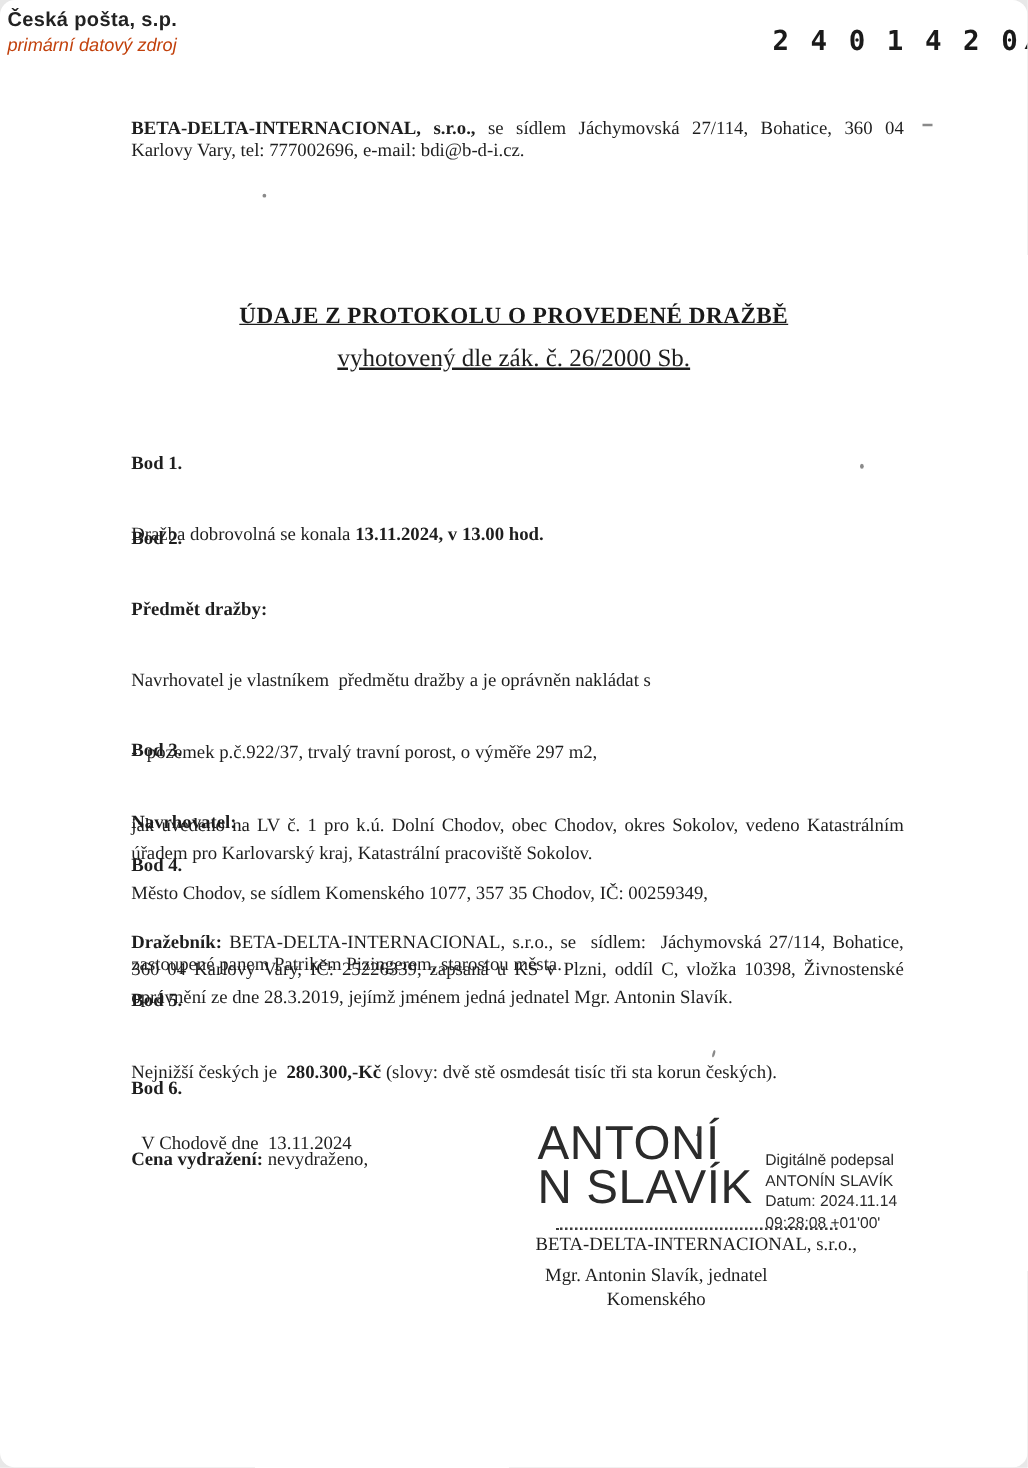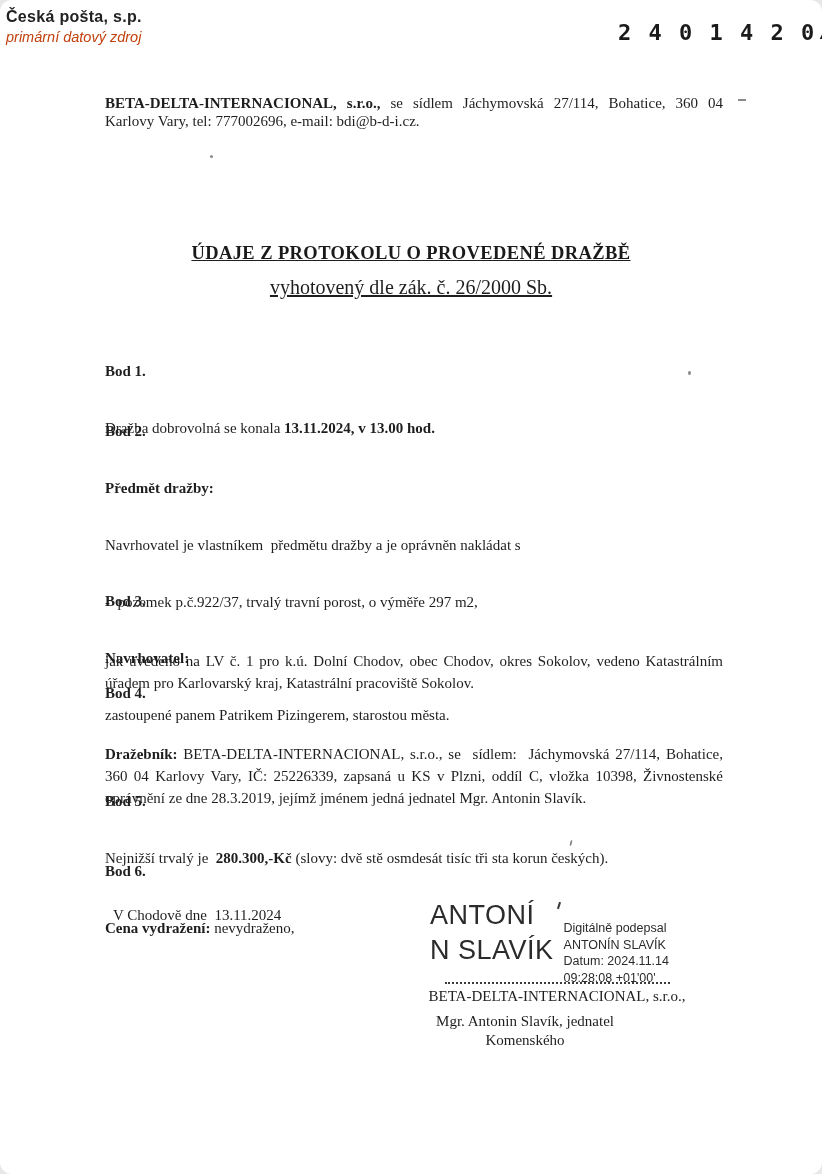--- a/index.html
+++ b/index.html
@@ -108,21 +108,21 @@
   }
   .digital-signature {
     position: absolute;
     left: 430px;
     top: 898px;
     display: flex;
     font-family: "Liberation Sans", sans-serif;
     color: #2b2b2b;
   }
   .sig-big {
-    font-size: 27px;
+    font-size: 38px;
     line-height: 35px;
     letter-spacing: 0.5px;
     white-space: nowrap;
   }
   .sig-tick {
     position: absolute;
     left: 128px;
     top: 4px;
     width: 2px;
     height: 7px;
@@ -193,31 +193,32 @@
     <p class="bod-heading">Bod 2.</p>
     <p class="bod-sub">Předmět dražby:</p>
     <p class="mb14">Navrhovatel je vlastníkem  předmětu dražby a je oprávněn nakládat s</p>
     <p class="mb14">-  pozemek p.č.922/37, trvalý travní porost, o výměře 297 m2,</p>
     <p class="lh22" style="text-align:justify">jak uvedeno na LV č. 1 pro k.ú. Dolní Chodov, obec Chodov, okres Sokolov, vedeno Katastrálním úřadem pro Karlovarský kraj, Katastrální pracoviště Sokolov.</p>
   </div>
 
   <div class="doc-text bod" style="top:554px">
     <p class="bod-heading">Bod 3.</p>
     <p class="bod-sub">Navrhovatel:</p>
+    <p>Město Chodov, se sídlem Komenského 1077, 357 35 Chodov, IČ: 00259349,</p>
     <p>zastoupené panem Patrikem Pizingerem, starostou města.</p>
   </div>
 
   <div class="doc-text bod" style="top:646px">
     <p class="bod-heading" style="margin-bottom:2px">Bod 4.</p>
     <p class="lh22" style="text-align:justify"><strong>Dražebník:</strong><span> BETA-DELTA-INTERNACIONAL, s.r.o., se  sídlem:  Jáchymovská 27/114, Bohatice, 360 04 Karlovy Vary, IČ: 25226339, zapsaná u KS v Plzni, oddíl C, vložka 10398, Živnostenské oprávnění ze dne 28.3.2019, jejímž jménem jedná jednatel Mgr. Antonin Slavík.</span></p>
   </div>
 
   <div class="doc-text bod" style="top:754px">
     <p class="bod-heading">Bod 5.</p>
-    <p><span>Nejnižší trvalý je  </span><strong>280.300,-Kč</strong><span> (slovy: dvě stě osmdesát tisíc tři sta korun českých).</span></p>
+    <p><span>Nejnižší českých je  </span><strong>280.300,-Kč</strong><span> (slovy: dvě stě osmdesát tisíc tři sta korun českých).</span></p>
   </div>
 
   <div class="doc-text bod" style="top:824px">
     <p class="bod-heading">Bod 6.</p>
     <p><strong>Cena vydražení:</strong><span> nevydraženo,</span></p>
   </div>
 
   <div class="place-date" style="white-space:pre-wrap">V Chodově dne  13.11.2024</div>
 
   <div class="digital-signature">

